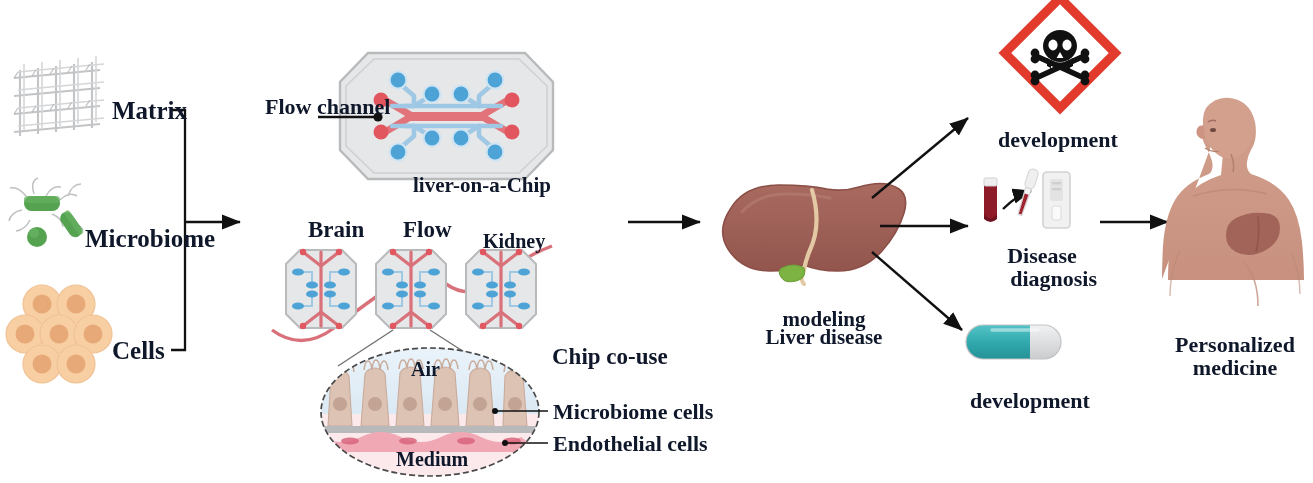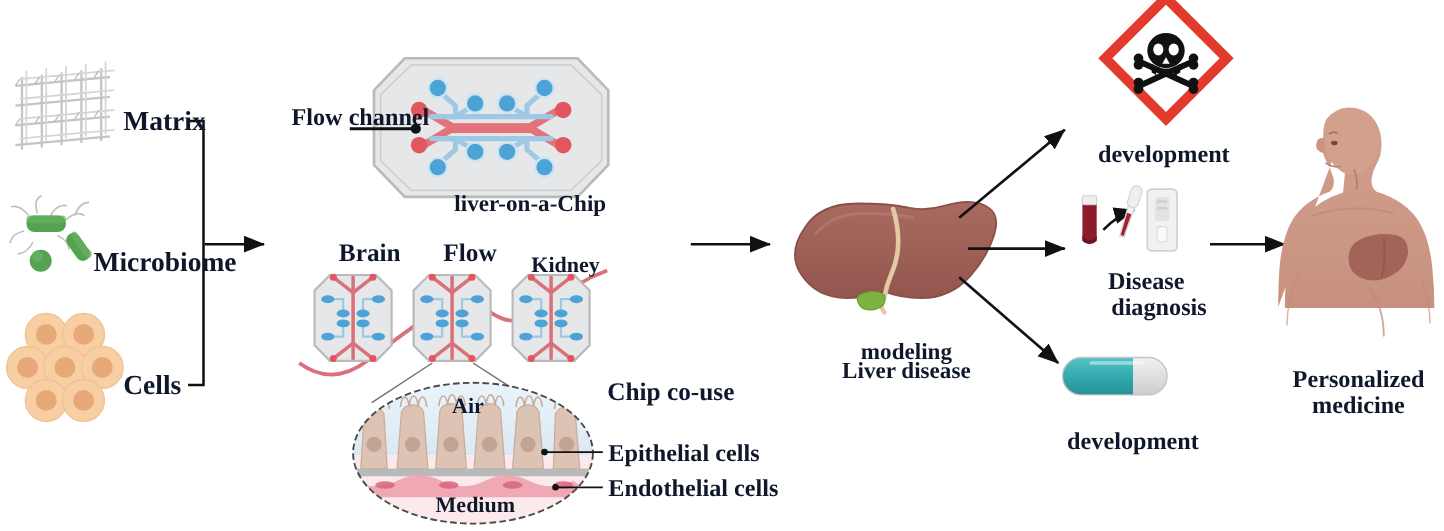--- a/index.html
+++ b/index.html
@@ -412,21 +412,21 @@
 
   <div class="lbl" style="left:308px;top:217px;font-size:23px;">Brain</div>
   <div class="lbl" style="left:403px;top:217px;font-size:23px;">Flow</div>
   <div class="lbl" style="left:483px;top:230px;font-size:20px;">Kidney</div>
 
   <div class="lbl" style="left:552px;top:344px;font-size:23px;">Chip co-use</div>
 
   <div class="lbl" style="left:411px;top:358px;font-size:20px;">Air</div>
   <div class="lbl" style="left:396px;top:448px;font-size:20px;">Medium</div>
 
-  <div class="lbl" style="left:553px;top:400px;font-size:22px;">Epithelial cells</div>
+  <div class="lbl" style="left:553px;top:400px;font-size:22px;">Microbiome cells</div>
   <div class="lbl" style="left:553px;top:432px;font-size:22px;">Endothelial cells</div>
 
   <div class="lbl ctr" style="left:744px;top:286px;width:160px;font-size:21px;margin-top:40px;">Liver  disease</div>
   <div class="lbl ctr" style="left:744px;top:308px;width:160px;font-size:21px;">modeling</div>
 
   <div class="lbl ctr" style="left:958px;top:128px;width:200px;font-size:22px;">development</div>
 
   <div class="lbl ctr" style="left:977px;top:244px;width:130px;font-size:22px;">Disease</div>
   <div class="lbl ctr" style="left:967px;top:267px;width:130px;font-size:22px;text-align:right;">diagnosis</div>
 

